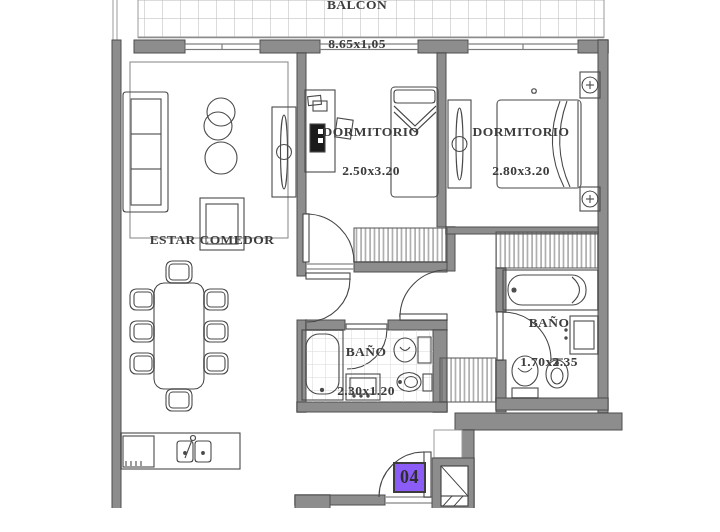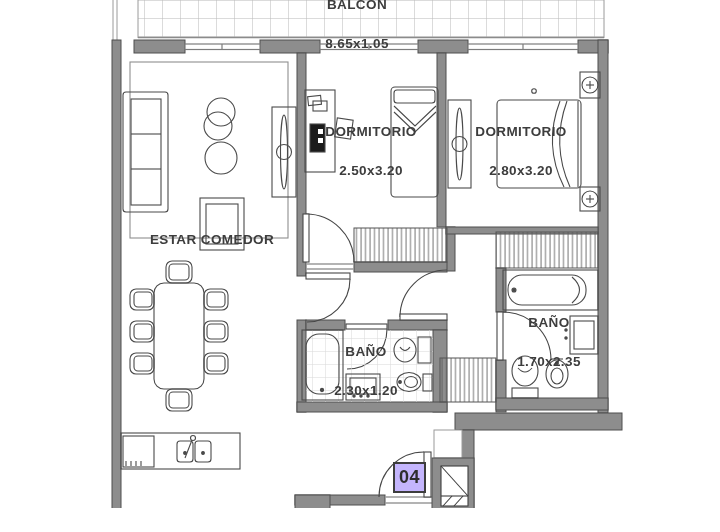--- a/index.html
+++ b/index.html
@@ -1,28 +1,28 @@
 <!DOCTYPE html>
 <html><head>
 <meta charset="utf-8">
 <style>
   html,body{margin:0;padding:0;background:#ffffff;}
   .plan{
     position:relative;width:720px;height:508px;background:#ffffff;overflow:hidden;
-    font-family:Liberation Sans, sans-serif;
+    font-family:Liberation Serif, serif;
   }
   .plan svg{position:absolute;left:0;top:0;}
   .room-label{
     position:absolute;transform:translateX(-50%);text-align:center;white-space:nowrap;
     color:#3d3d3d;font-weight:bold;font-size:13.5px;line-height:15px;letter-spacing:.4px;
   }
   .room-label .dims{display:block;font-weight:bold;margin-top:24px;}
   .unit-badge{
     position:absolute;left:393px;top:462px;width:29px;height:27px;
-    border:2px solid #3d3d3d;background:#c4b5fd;display:flex;align-items:center;justify-content:center;
+    border:2px solid #3d3d3d;background:#8b5cf6;display:flex;align-items:center;justify-content:center;
     font-size:18px;font-weight:bold;color:#2e2e2e;letter-spacing:.5px;
   }
 </style>
 </head>
 <body>
 
 <div class="plan">
 
 <svg width="720" height="532" viewBox="0 0 720 532">
   <defs>

